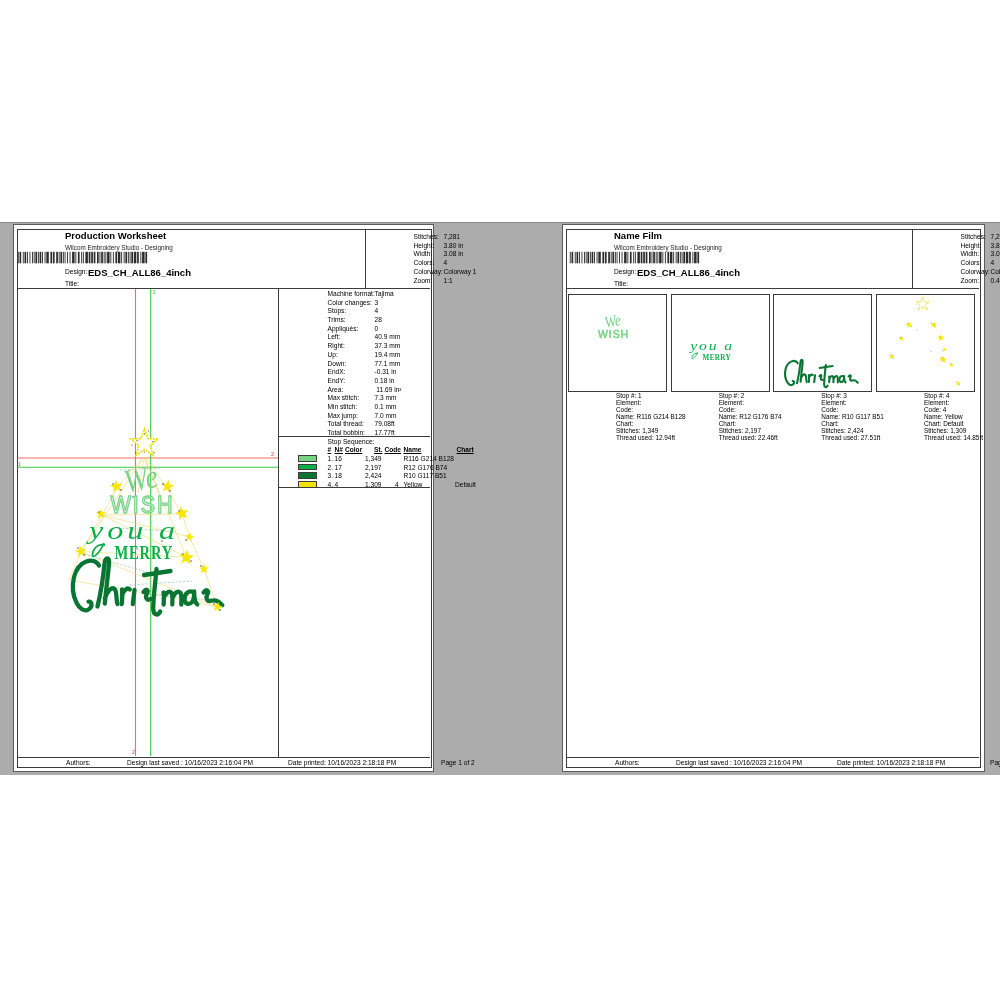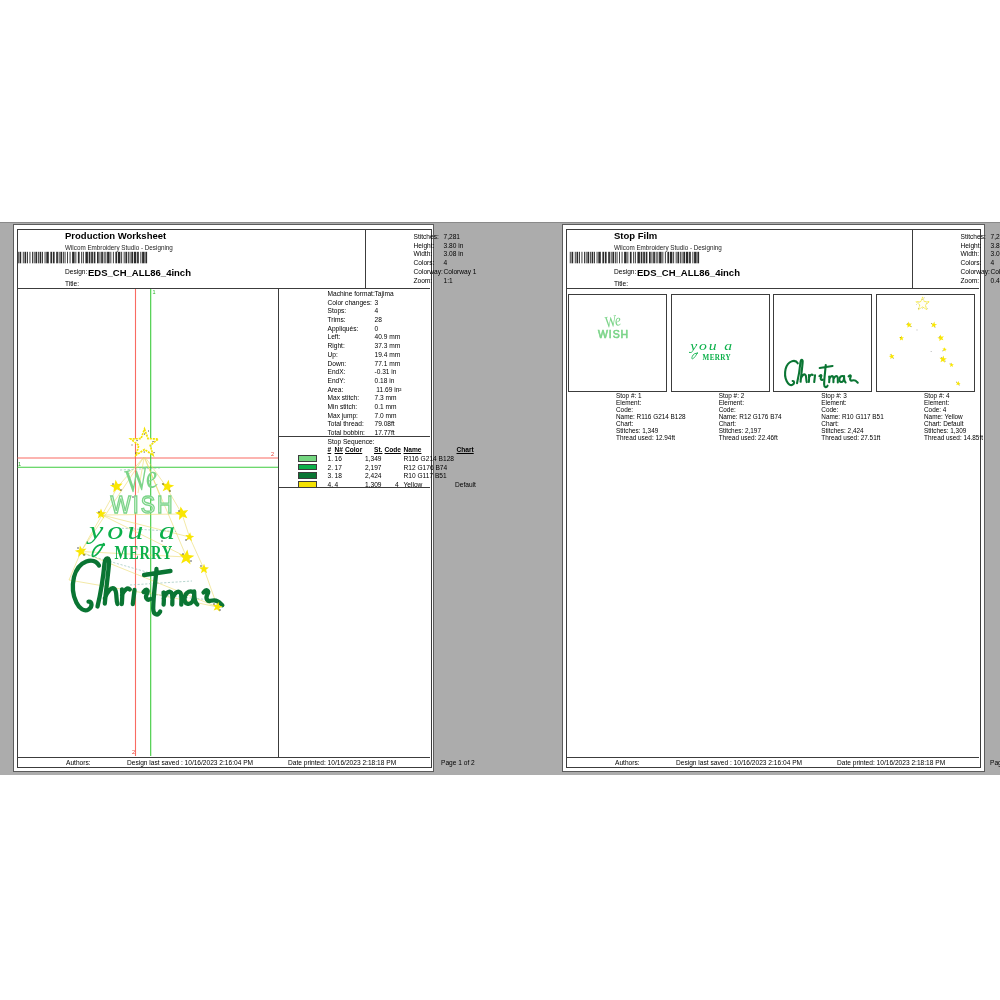--- a/index.html
+++ b/index.html
@@ -92,21 +92,21 @@
   <div class="abs" style="left:562px;top:224px;width:421px;height:546px;background:#fff;border:1px solid #5c5c5c;"></div>
 
   <div class="abs" style="left:566px;top:229px;width:413px;height:537px;border:1px solid #3c3c3c;"></div>
 
   <div class="abs" style="left:911.5px;top:230px;width:67px;height:58.5px;border-left:1px solid #3c3c3c;"></div>
 
   <div class="abs" style="left:566px;top:288px;width:413px;height:1px;background:#3c3c3c;"></div>
 
   <div class="abs" style="left:566px;top:756.5px;width:413px;height:1px;background:#3c3c3c;"></div>
 
-  <div class="t" style="left:567px;top:230px;font-size:9.5px;font-weight:bold;">Stop Film</div>
+  <div class="t" style="left:567px;top:230px;font-size:9.5px;font-weight:bold;">Name Film</div>
 
   <div class="t" style="left:567px;top:244px;font-size:6.3px;color:#222;">Wilcom Embroidery Studio - Designing</div>
 
   <div class="t" style="left:567px;top:267.5px;font-size:6.6px;">Design:</div>
 
   <div class="t" style="left:590px;top:266.5px;font-size:9.5px;font-weight:bold;">EDS_CH_ALL86_4inch</div>
 
   <div class="t" style="left:567px;top:280px;font-size:6.6px;">Title:</div>
 
   <div class="t" style="left:913.5px;top:233px;font-size:6.6px;line-height:8.7px;">Stitches:<br>Height:<br>Width:<br>Colors:<br>Colorway:<br>Zoom:</div>

